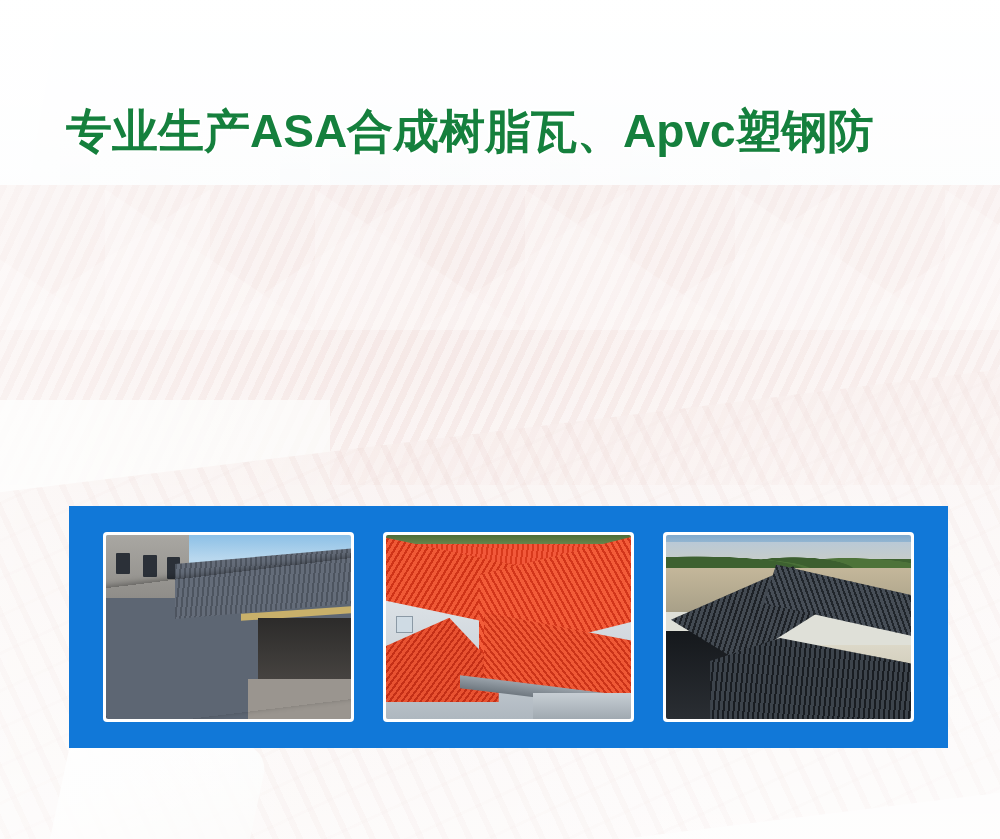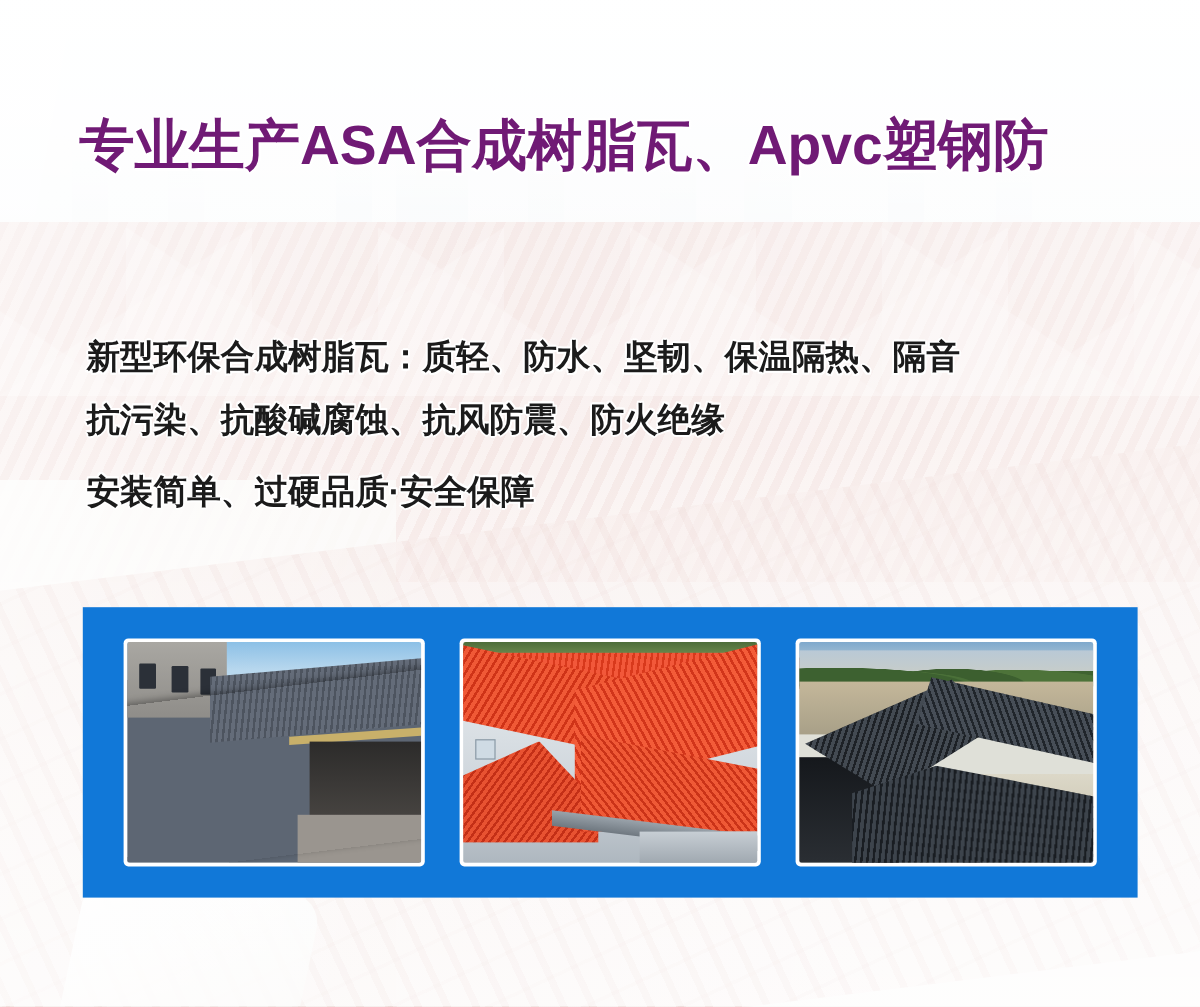--- a/index.html
+++ b/index.html
@@ -136,26 +136,27 @@
   .headline {
     position: absolute;
     left: 66px;
     top: 92px;
     width: 880px;
   }
   .headline-line {
     font-size: 46px;
     line-height: 58px;
     font-weight: bold;
-    color: #701a75;
+    color: #15803d;
     letter-spacing: 0px;
     white-space: nowrap;
     text-shadow:
       2px 0 0 #ffffff, -2px 0 0 #ffffff, 0 2px 0 #ffffff, 0 -2px 0 #ffffff,
       1.5px 1.5px 0 #ffffff, -1.5px 1.5px 0 #ffffff, 1.5px -1.5px 0 #ffffff, -1.5px -1.5px 0 #ffffff;
+    margin-top: 10px;
   }
 
   .subhead {
     position: absolute;
     left: 72px;
     top: 272px;
     width: 890px;
   }
   .subhead-line {
     font-size: 28px;
@@ -390,25 +391,20 @@
     <div class="bg-wash"></div>
     <div class="bg-wash2"></div>
   </div>
 
   <div class="content">
 
     <div class="headline">
       <div class="headline-line">专业生产ASA合成树脂瓦、Apvc塑钢防</div>
     </div>
 
-    <div class="subhead">
-      <div class="subhead-line">新型环保合成树脂瓦：质轻、防水、坚韧、保温隔热、隔音</div>
-      <div class="subhead-line">抗污染、抗酸碱腐蚀、抗风防震、防火绝缘</div>
-      <div class="subhead-line spaced">安装简单、过硬品质·安全保障</div>
-    </div>
 
     <div class="gallery-panel">
       <div class="gallery-row">
 
         <div class="photo-frame">
           <div class="photo ph1">
             <div class="ph1-bldgL"></div>
             <div class="ph1-win" style="left:4%;top:10%;width:6%;height:11%;"></div>
             <div class="ph1-win" style="left:15%;top:11%;width:6%;height:12%;"></div>
             <div class="ph1-win" style="left:25%;top:12%;width:5%;height:12%;"></div>

